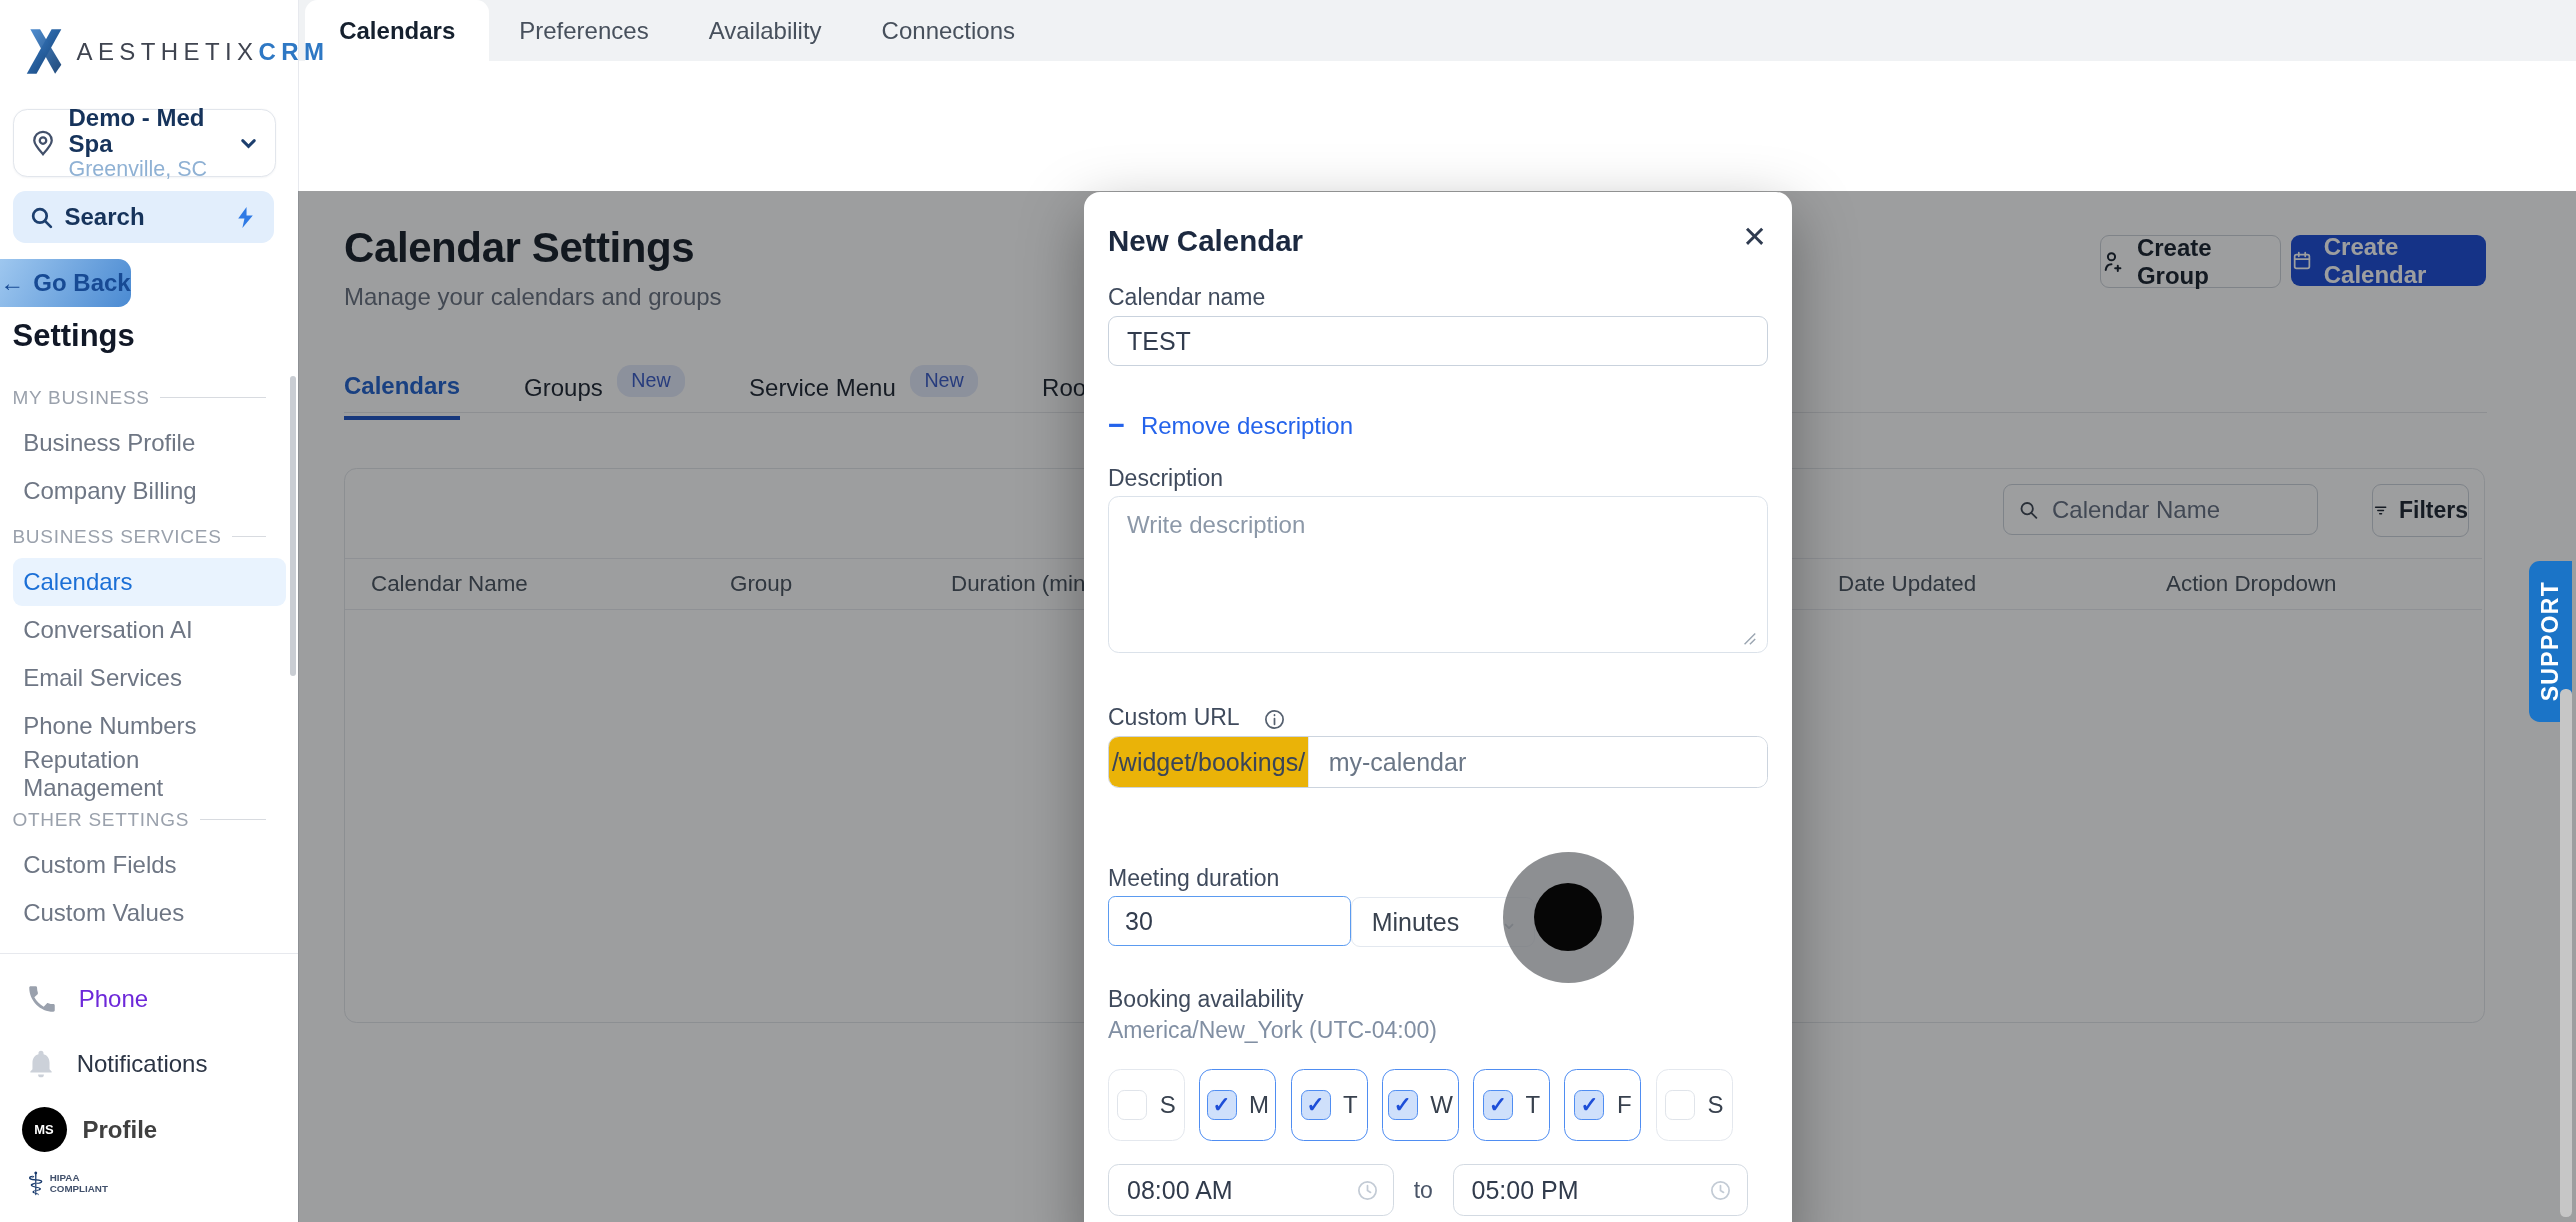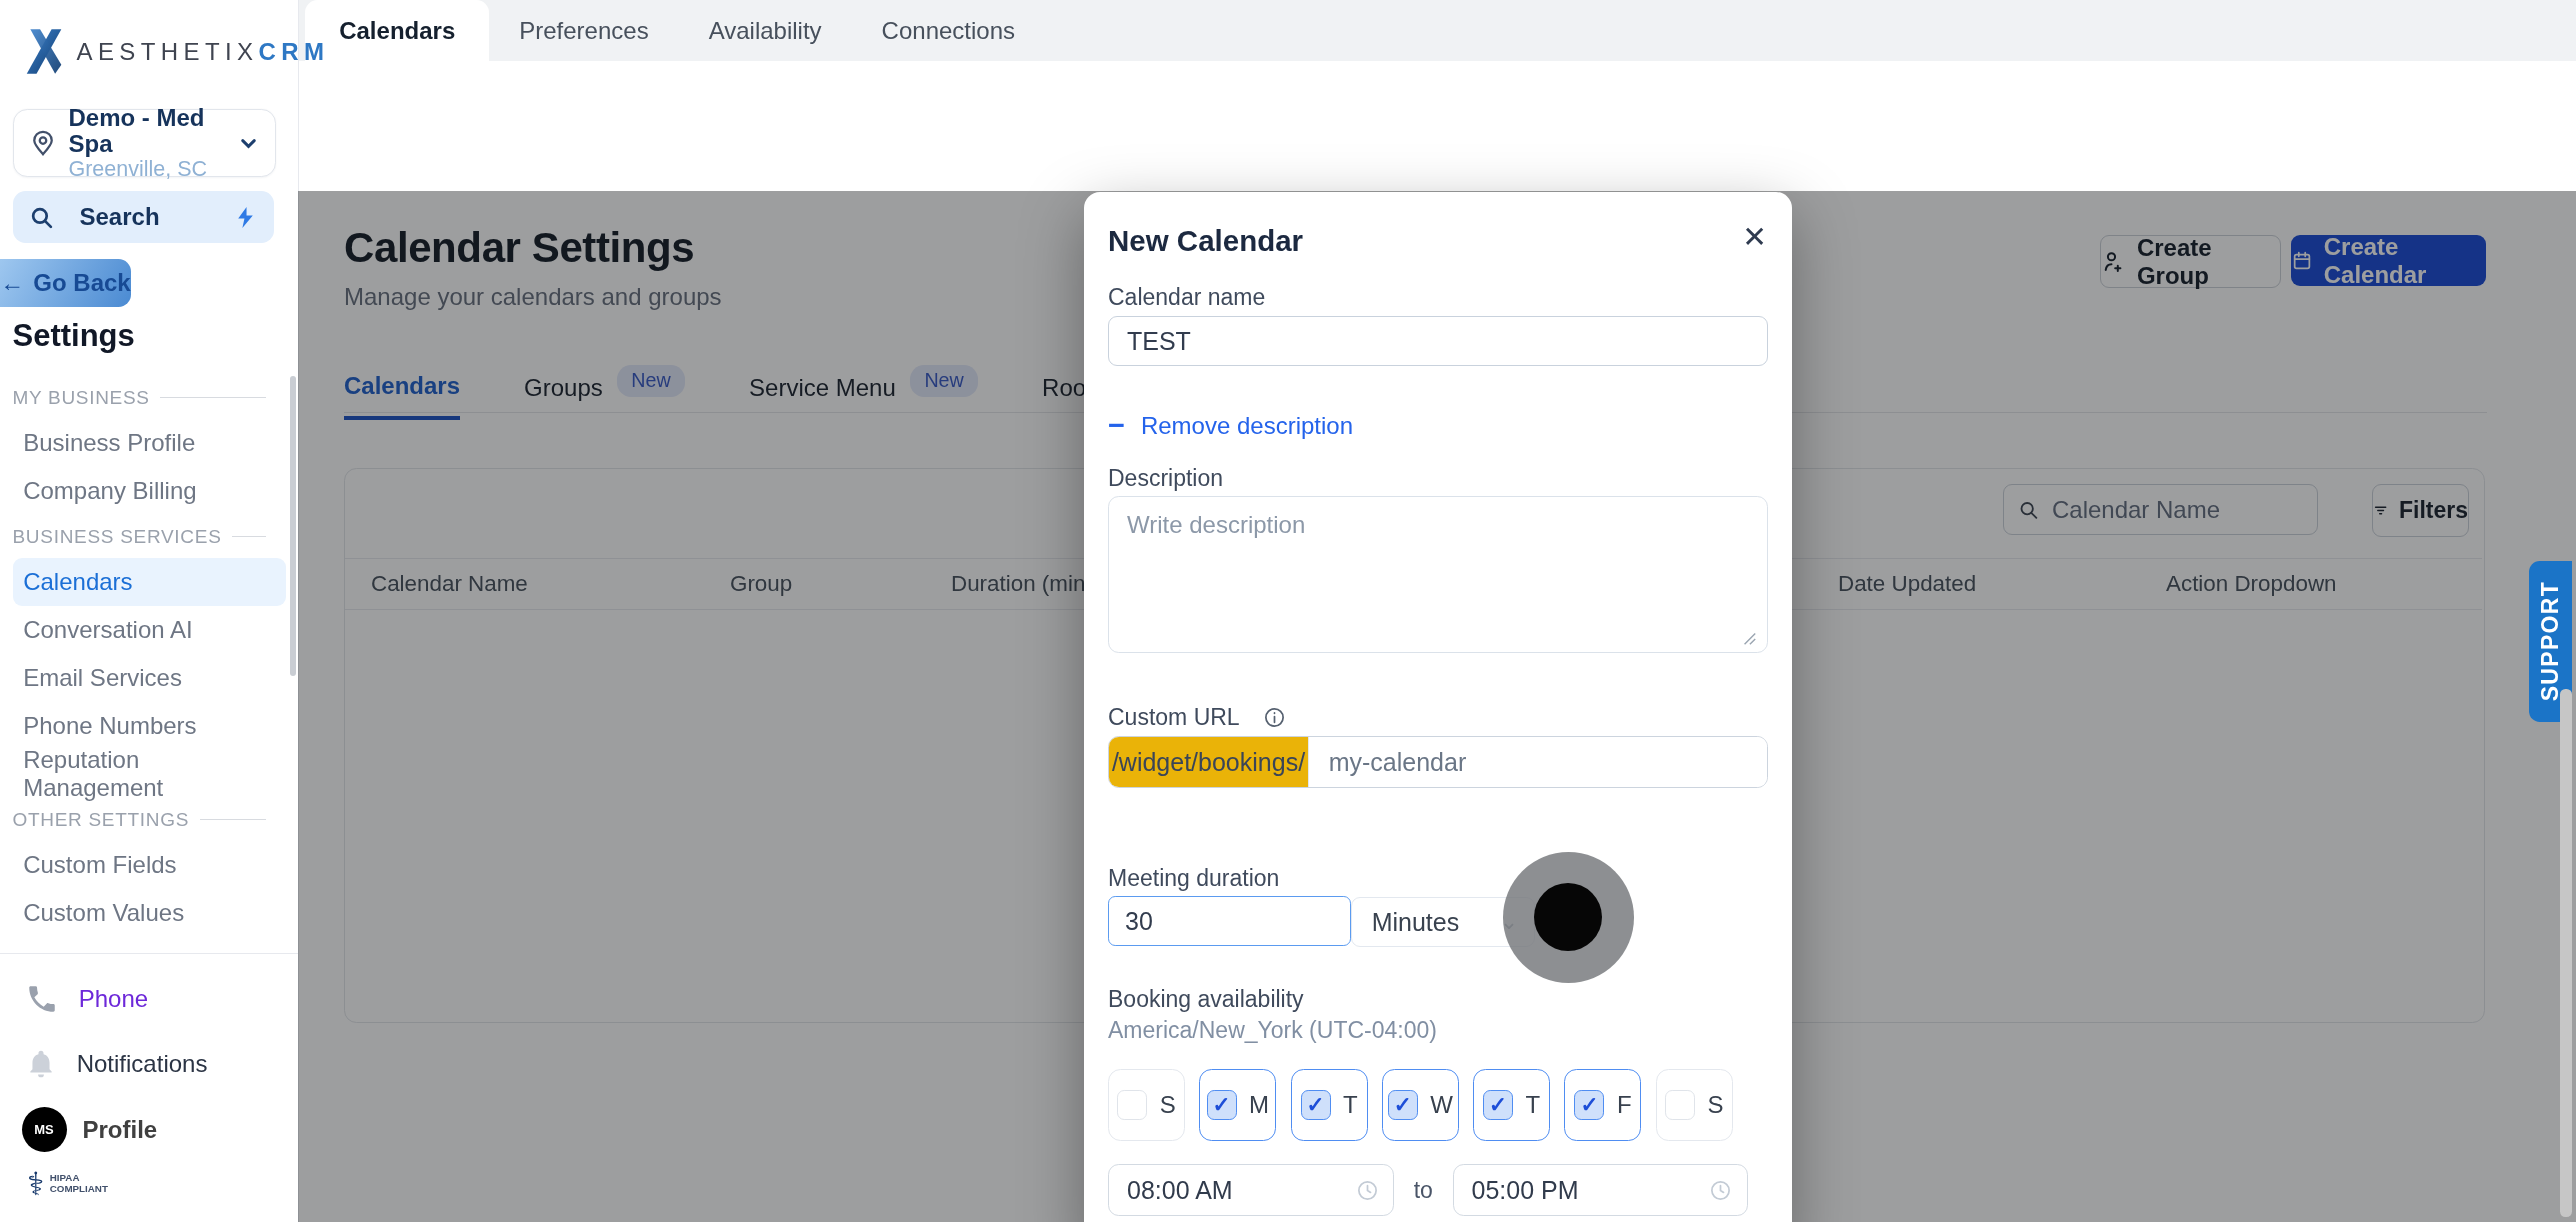--- a/index.html
+++ b/index.html
@@ -14,21 +14,21 @@
   #logo-text b{color:#2e78c4;font-weight:700;}
   #location-box{left:12.5px;top:109px;width:261px;height:66px;border:0.9px solid #e2e6ec;border-radius:14.3px;
     background:#fff;display:flex;align-items:center;box-shadow:0 0.9px 1.8px rgba(20,40,80,.05);cursor:pointer;}
   #location-pin{margin-left:14.3px;}
   #location-texts{margin-left:10.7px;flex:1;}
   #location-name{font-size:24px;font-weight:700;color:#16335b;line-height:26px;}
   #location-city{font-size:21.5px;color:#8fb1d4;line-height:25px;}
   #location-chevron{margin-right:14.3px;}
   #search-box{left:12.5px;top:191px;width:261px;height:52px;background:#e2eefc;border-radius:12.5px;
     display:flex;align-items:center;cursor:text;}
-  #search-label{font-size:24px;font-weight:700;color:#16335b;margin-left:26px;flex:1;}
+  #search-label{font-size:24px;font-weight:700;color:#16335b;margin-left:11px;flex:1;}
   #go-back{left:0;top:259px;width:131px;height:48px;border-radius:0 12.5px 12.5px 0;
     background:linear-gradient(120deg,#9ec7ef,#4a8ad2);display:flex;align-items:center;justify-content:center;
     gap:9px;color:#174a94;font-size:24px;font-weight:700;cursor:pointer;}
   #settings-title{left:12.5px;top:318px;font-size:31px;font-weight:700;color:#111827;}
   #sidebar-sections{left:12.5px;top:376px;width:273px;}
   .side-sec-label{height:43px;display:flex;align-items:center;gap:10.7px;}
   .side-sec-label span{font-size:19px;letter-spacing:0.7px;color:#9aa1ac;}
   .side-sec-label i{flex:1;height:0.9px;background:#d8dbe0;margin-right:19.7px;}
   .side-item{height:48px;display:flex;align-items:center;font-size:24px;color:#6e7684;
     padding:0 10.7px;border-radius:9px;cursor:pointer;}
@@ -87,21 +87,21 @@
   #lbl-cal-name{left:24px;top:92px;}
   #input-cal-name{left:24px;top:124px;width:660px;height:50px;border:0.9px solid #c9d2dd;border-radius:9px;
     font-size:25px;color:#323c4e;padding:0 18px;box-sizing:border-box;outline:none;font-family:inherit;}
   #remove-desc{left:24px;top:217px;display:flex;align-items:center;gap:16px;color:#2463eb;font-size:24px;font-weight:500;cursor:pointer;}
   #remove-desc .minus{font-size:29px;font-weight:700;}
   #lbl-desc{left:24px;top:273px;}
   #desc-area{left:24px;top:304px;width:660px;height:157px;border:0.9px solid #dbe2ea;border-radius:10.7px;
     font-size:24px;color:#323c4e;padding:14.3px 18px;box-sizing:border-box;resize:none;outline:none;font-family:inherit;}
   #desc-area::placeholder{color:#8c98a8;}
   #resize-grip{left:657px;top:438px;}
-  #lbl-url{left:24px;top:512px;display:flex;align-items:center;gap:23px;}
+  #lbl-url{left:24px;top:512px;display:flex;align-items:flex-end;gap:23px;}
   #url-group{left:24px;top:544px;width:660px;height:52px;border:0.9px solid #ccd4de;border-radius:10.7px;
     display:flex;align-items:stretch;overflow:hidden;box-sizing:border-box;}
   #url-prefix{width:199px;background:#eab308;border-right:0.9px solid #e2e8ee;display:flex;align-items:center;
     justify-content:center;font-size:25px;color:#3a4558;}
   #url-group input{flex:1;border:none;outline:none;font-size:25px;padding:0 19.7px;color:#323c4e;font-family:inherit;}
   #url-group input::placeholder{color:#6a7686;}
   #lbl-duration{left:24px;top:673px;}
   #input-duration{left:24px;top:704px;width:243px;height:50px;border:1.8px solid #5b9bf0;border-radius:7.2px;
     font-size:25px;color:#323c4e;padding:0 16px;box-sizing:border-box;outline:none;font-family:inherit;}
   #unit-select{left:267px;top:705px;width:184px;height:50px;border:0.9px solid #e3e8ef;border-radius:9px;

